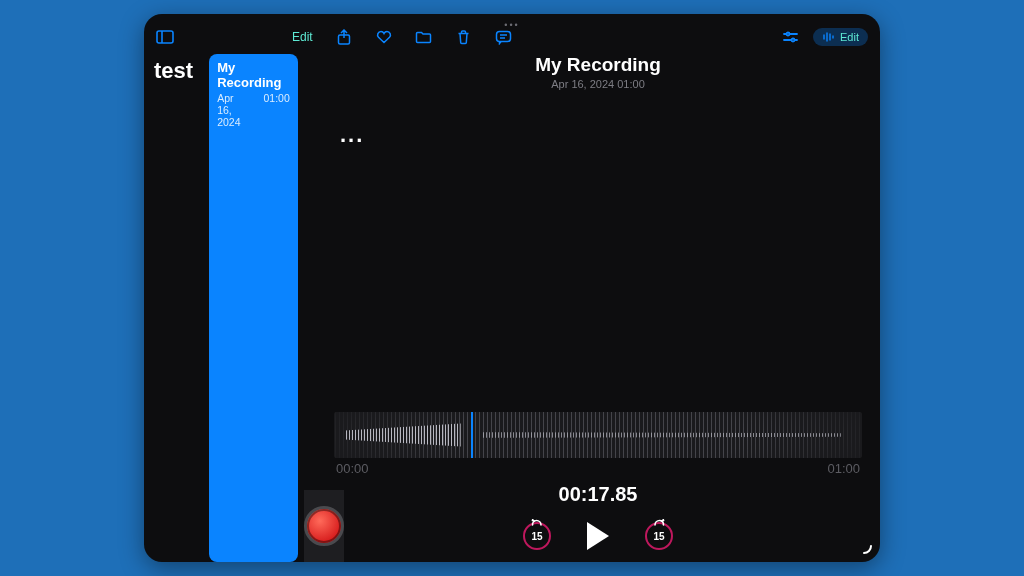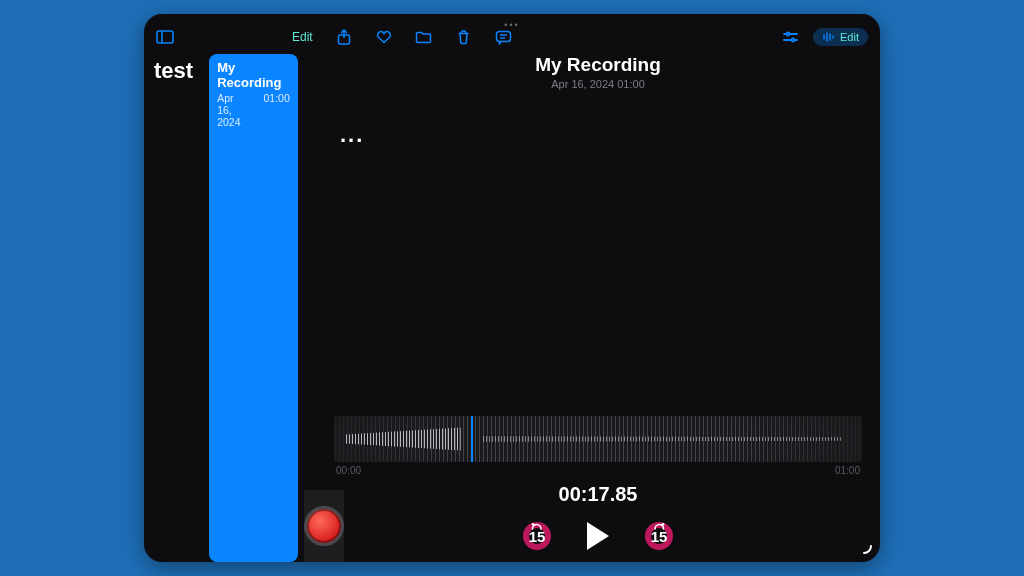--- a/index.html
+++ b/index.html
@@ -143,35 +143,35 @@
       position:absolute; top:-4px; bottom:-4px; left:26%;
       width:2px; background:#0a84ff;
     }
     .playhead::before, .playhead::after {
       content:""; position:absolute; left:50%; transform:translateX(-50%);
       width:8px; height:8px; background:#0a84ff;
     }
     .playhead::before { top:-4px; border-radius:2px 2px 0 0; }
     .playhead::after  { bottom:-4px; border-radius:0 0 2px 2px; }
     .time-row {
-      display:flex; justify-content:space-between; color:#5c5c62; font-size:10px;
+      display:flex; justify-content:space-between; color:#5c5c62; font-size:13px;
       margin-top:3px; padding: 0 2px;
     }
     .cur-time {
       color:#fff; font-size:20px; font-weight:700; text-align:center;
       margin-top: 7px; font-variant-numeric: tabular-nums;
     }
     .controls {
       display:flex; justify-content:center; align-items:center; gap:36px;
       margin-top: 16px;
     }
     .skip {
-      width:28px; height:28px; border:6px solid #be185d; border-radius:50%;
+      width:28px; height:28px; border:2px solid #be185d; border-radius:50%;
       display:flex; align-items:center; justify-content:center;
-      color:#fff; font-size:15px; font-weight:600; position:relative;
+      color:#fff; font-size:10px; font-weight:600; position:relative;
       cursor:pointer;
     }
     .skip svg { position:absolute; top:-5px; }
     .play {
       width:0; height:0;
       border-left: 22px solid #fff;
       border-top: 14px solid transparent;
       border-bottom: 14px solid transparent;
       cursor:pointer;
     }

